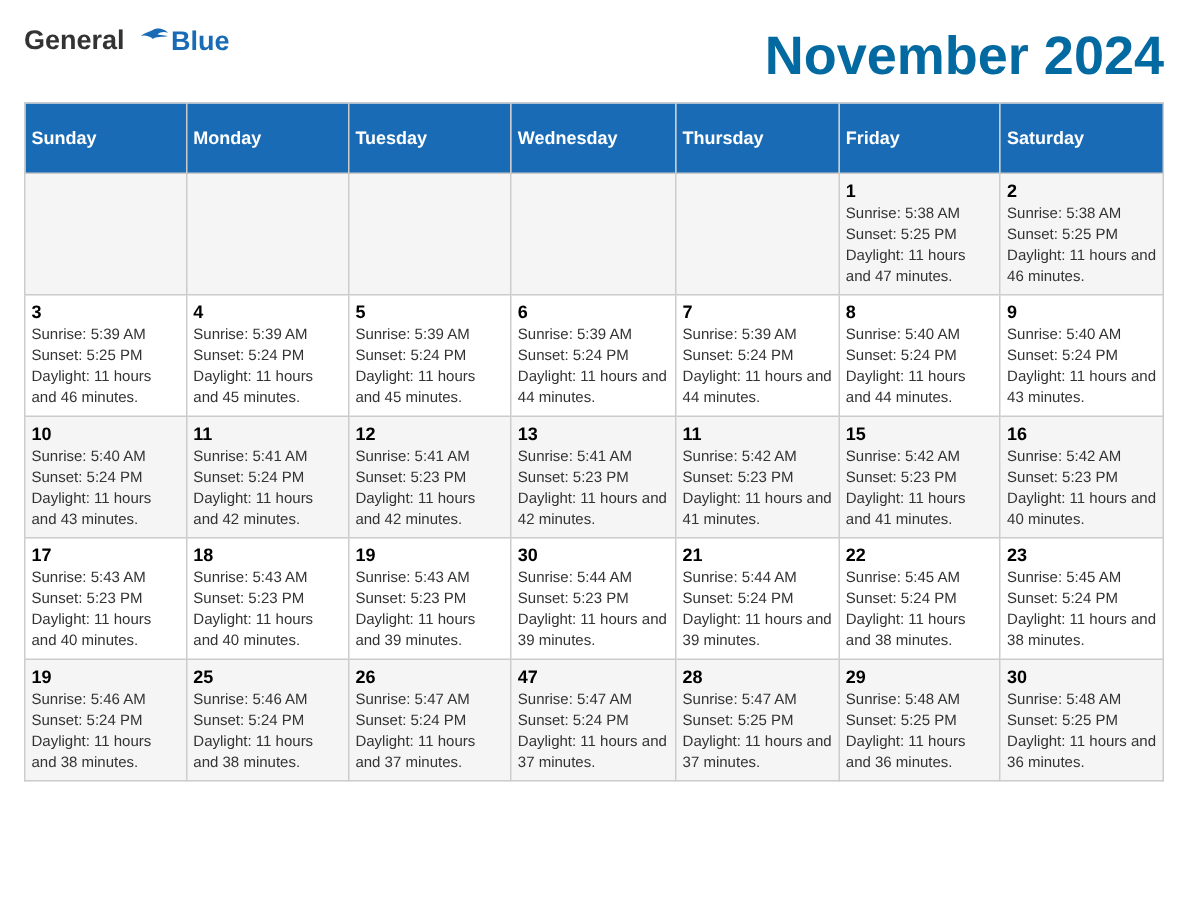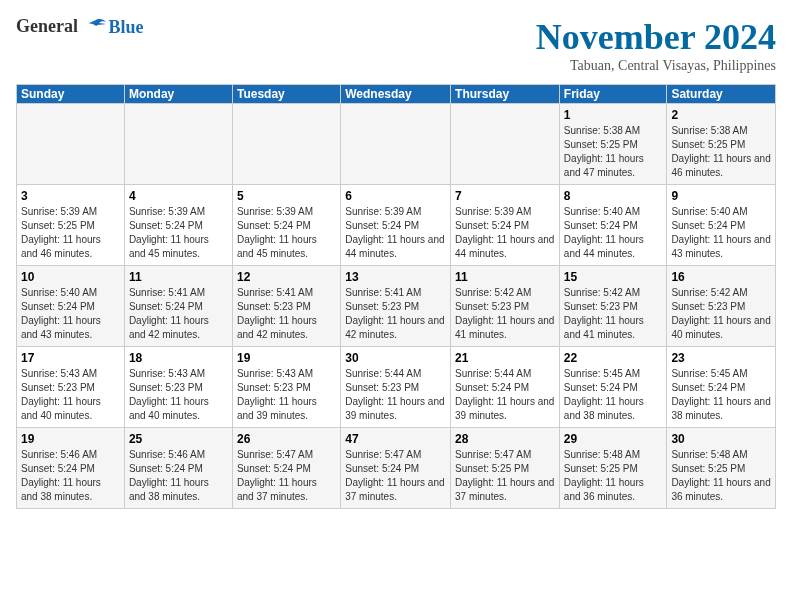--- a/index.html
+++ b/index.html
@@ -8,21 +8,20 @@
       background: #fff;
       width: 792px;
       min-height: 612px;
       padding: 16px;
     }
     .header-section {
       display: flex;
       justify-content: space-between;
       align-items: flex-start;
       margin-bottom: 10px;
-      font-family: Liberation Serif, serif;
     }
     .logo {
       display: flex;
       align-items: center;
     }
     .logo-icon {
       width: 24px;
       height: 24px;
       margin-left: 2px;
     }
@@ -39,21 +38,21 @@
       color: #555;
     }
     .calendar {
       width: 100%;
       border-collapse: collapse;
       font-size: 10.5px;
     }
     .calendar thead th {
       background-color: #1a6bb5;
       color: #fff;
-      padding: 2px 4px;
+      padding: 16px 4px;
       text-align: left;
       font-size: 12px;
       border: 1px solid #ccc;
     }
     .calendar tbody td {
       border: 1px solid #ccc;
       padding: 4px;
       vertical-align: top;
       width: 113px;
       height: 80px;
@@ -92,21 +91,20 @@
           </svg>
         </div>
         <div style="font-size:18px;font-weight:bold;color:#1a6bb5;margin-top:-2px;">
           <span>Blue</span>
         </div>
       </div>
     </div>
   </div>
   <div class="title-section">
     <div class="month-title">November 2024</div>
-    <div class="location">Tabuan, Central Visayas, Philippines</div>
   </div>
 </div>
 
 <table class="calendar">
   <thead>
     <tr>
     <th>Sunday</th>
         <th>Monday</th>
         <th>Tuesday</th>
         <th>Wednesday</th>

